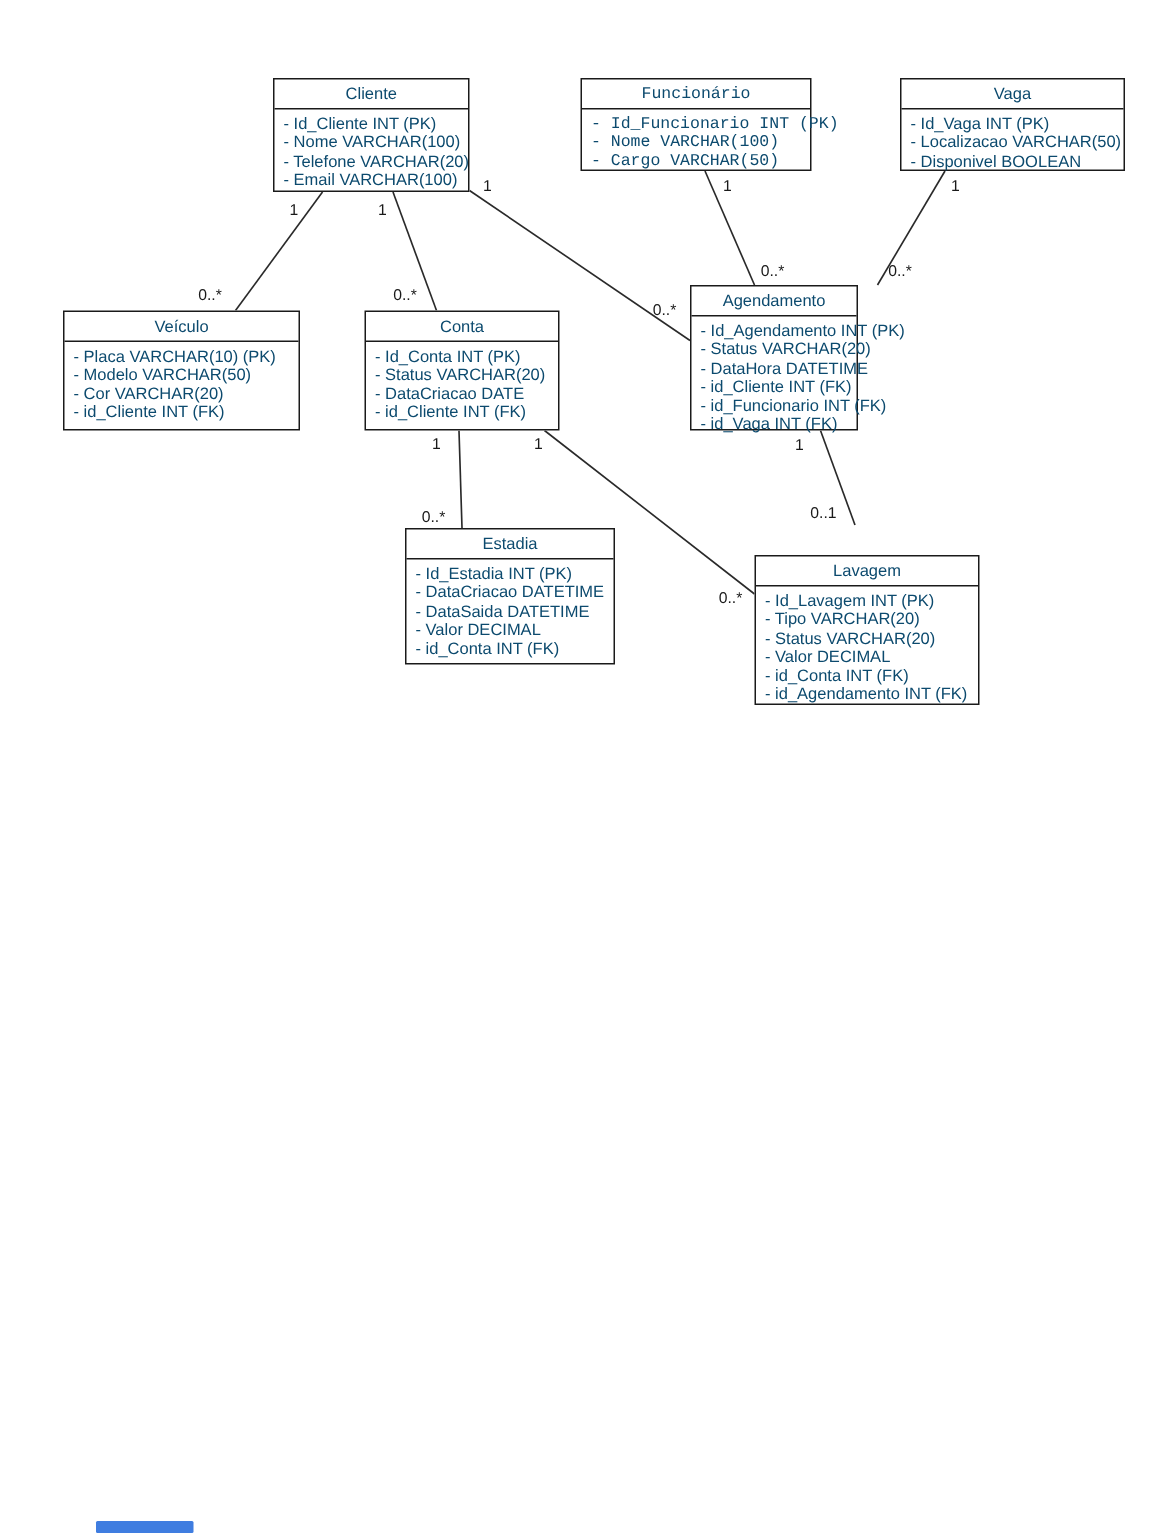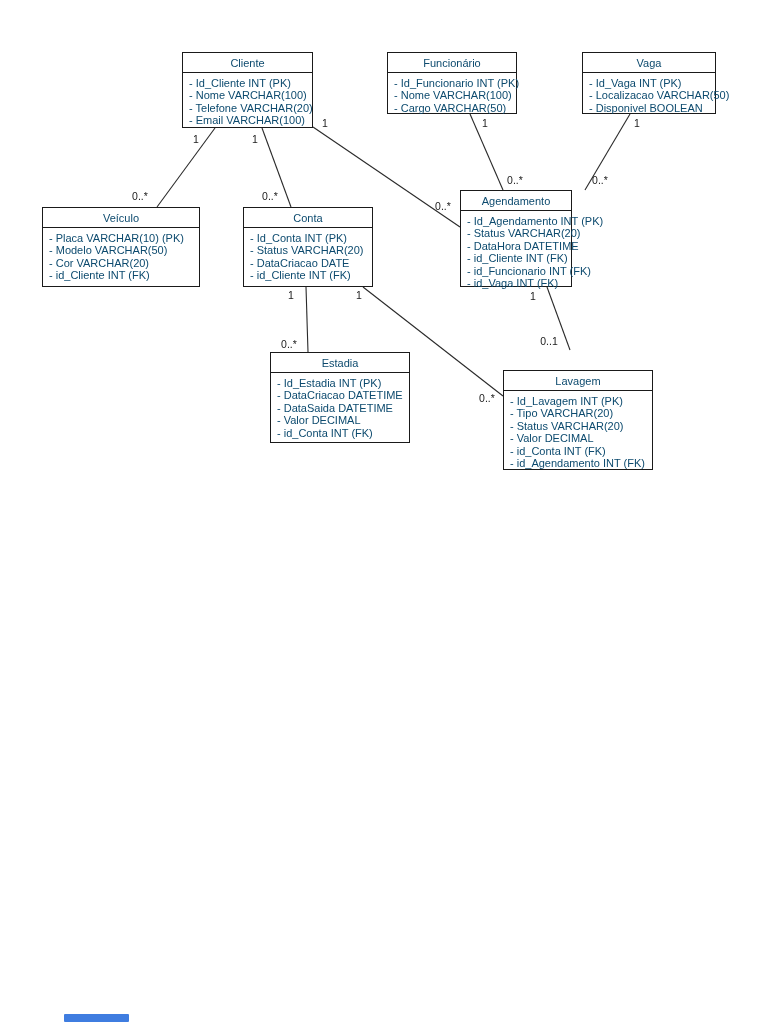--- a/index.html
+++ b/index.html
@@ -92,29 +92,29 @@
   <div id="entities">
       <div class="entity" style="left: 182px; top: 52px; width: 131px; height: 76px;">
         <div class="entity-header">Cliente</div>
         <div class="entity-attrs">
           <div class="entity-attr">- Id_Cliente INT (PK)</div>
           <div class="entity-attr">- Nome VARCHAR(100)</div>
           <div class="entity-attr">- Telefone VARCHAR(20)</div>
           <div class="entity-attr">- Email VARCHAR(100)</div>
         </div>
       </div>
-      <div class="entity" style="left: 387px; top: 52px; width: 130px; height: 62px;">
+      <div class="entity" style="left: 387px; top: 52px; width: 154px; height: 62px; font-family: Liberation Mono, monospace;">
         <div class="entity-header">Funcionário</div>
         <div class="entity-attrs">
           <div class="entity-attr">- Id_Funcionario INT (PK)</div>
           <div class="entity-attr">- Nome VARCHAR(100)</div>
           <div class="entity-attr">- Cargo VARCHAR(50)</div>
         </div>
       </div>
-      <div class="entity" style="left: 582px; top: 52px; width: 134px; height: 62px;">
+      <div class="entity" style="left: 600px; top: 52px; width: 150px; height: 62px;">
         <div class="entity-header">Vaga</div>
         <div class="entity-attrs">
           <div class="entity-attr">- Id_Vaga INT (PK)</div>
           <div class="entity-attr">- Localizacao VARCHAR(50)</div>
           <div class="entity-attr">- Disponivel BOOLEAN</div>
         </div>
       </div>
       <div class="entity" style="left: 42px; top: 207px; width: 158px; height: 80px;">
         <div class="entity-header">Veículo</div>
         <div class="entity-attrs">

